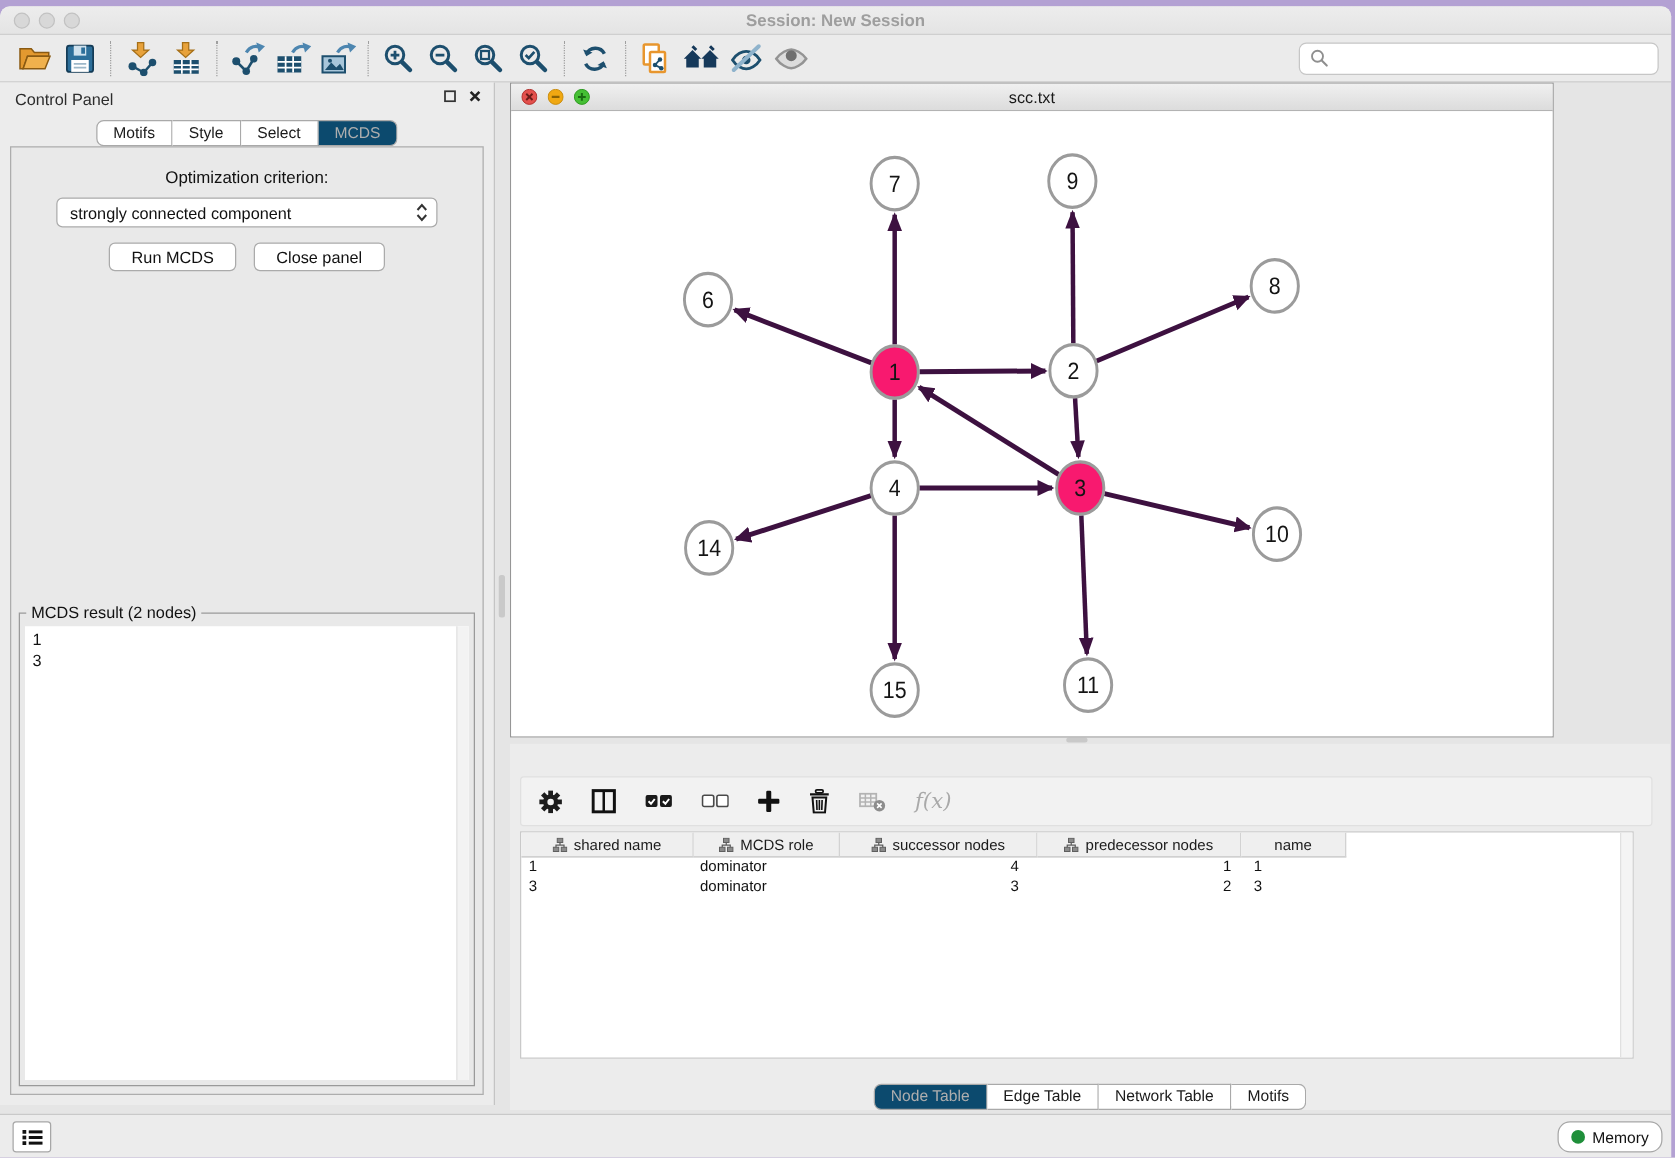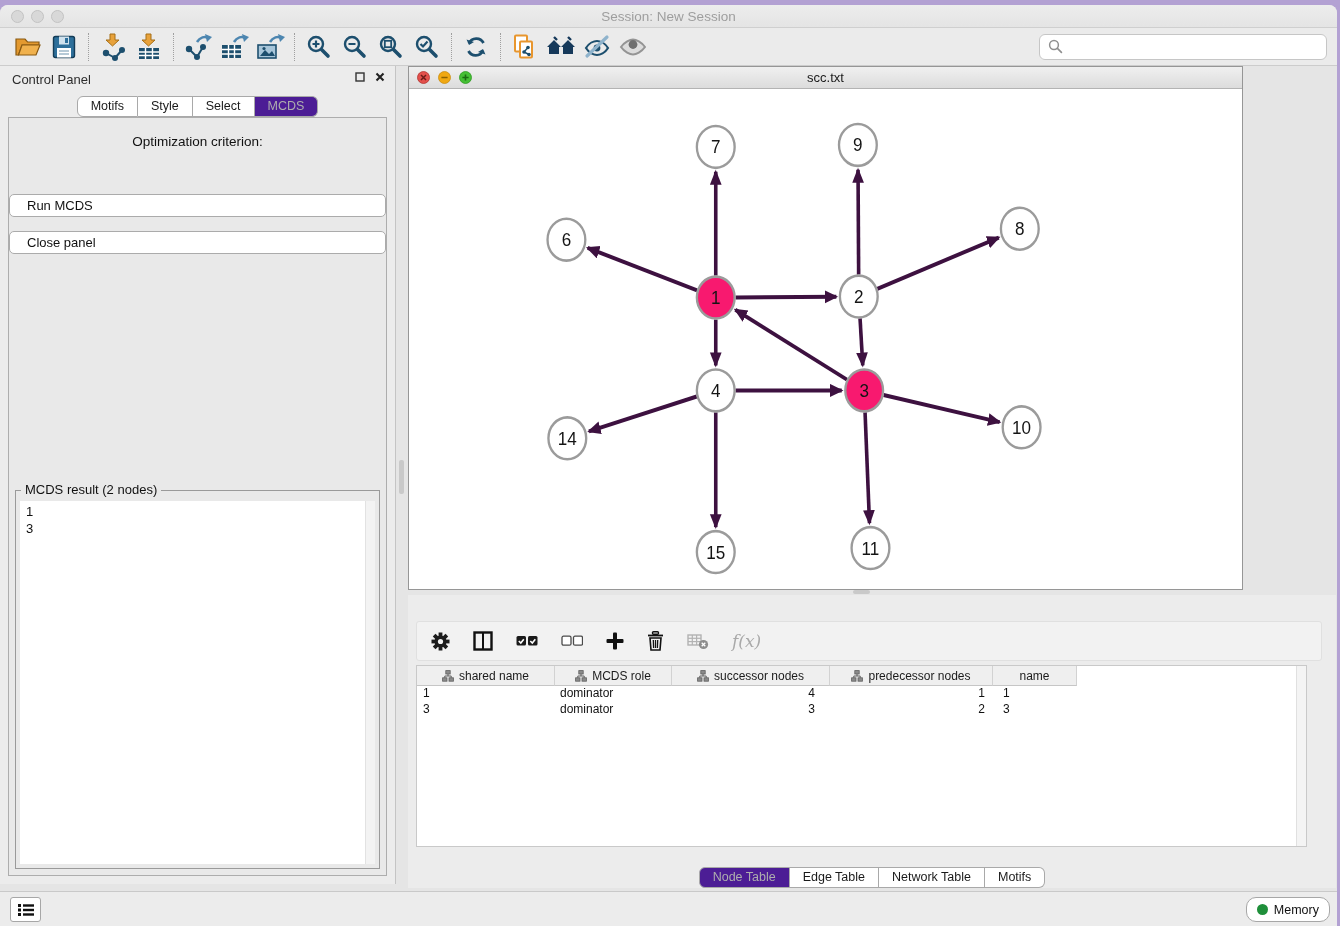--- a/index.html
+++ b/index.html
@@ -3,21 +3,21 @@
 <meta charset="utf-8">
 <style>
   * { margin:0; padding:0; box-sizing:border-box; }
   html,body { width:1340px; height:926px; overflow:hidden; }
   body { background:#b3a1d3; font-family:"Liberation Sans", sans-serif; position:relative; }
   .window { position:absolute; left:0; top:5px; width:1337px; height:921px;
             background:#e5e5e5; border-radius:8px 8px 0 0; overflow:hidden; }
 
   
   .titlebar { position:absolute; left:0; top:0; right:0; height:23px;
-              background:linear-gradient(#ededed,#e4e4e4); border-bottom:1px solid #cfcfcf; }
+              background:linear-gradient(#ededed,#e4e4e4); border-bottom:1px solid #cfcfcf;font-weight:bold; }
   .titlebar .traffic { position:absolute; left:11px; top:5px; display:flex; gap:7px; }
   .traffic .dot { width:13px; height:13px; border-radius:50%; background:#d8d8d8; border:1px solid #c2c2c2; }
   .titlebar .wtitle { position:absolute; left:0; right:0; top:4px; text-align:center;
                       font-size:13.5px; color:#9e9e9e; }
 
   
   .toolbar { position:absolute; left:0; top:23px; right:0; height:38px; background:#ebebeb;
              border-bottom:1px solid #cccccc; display:flex; align-items:center; padding:0 10px; }
   .tbtn { width:36px; height:32px; display:flex; align-items:center; justify-content:center; }
   .tsep { width:1px; height:28px; margin:0 6px; border-left:1px dotted #9f9f9f; }
@@ -30,30 +30,30 @@
                    background:#ececec; border-right:1px solid #c4c4c4; }
   .panel-header { position:relative; height:26px; }
   .panel-header .ptitle { position:absolute; left:12px; top:6px; font-size:13px; color:#2d2d2d; }
   .panel-header .picons { position:absolute; right:10px; top:6px; display:flex; gap:10px; align-items:center; }
   .seg-row { position:absolute; left:0; right:0; display:flex; justify-content:center; }
   .seg { display:flex; }
   .seg .tab { height:21px; line-height:19px; padding:0 13px; font-size:12.5px; background:#fff;
               border:1px solid #a9a9a9; border-left:none; color:#1a1a1a; white-space:nowrap; }
   .seg .tab:first-child { border-left:1px solid #a9a9a9; border-radius:6px 0 0 6px; }
   .seg .tab:last-child { border-radius:0 6px 6px 0; }
-  .seg .tab.active { background:#4c1d95; color:#aeaeae; }
+  .seg .tab.active { background:#0c4a6e; color:#aeaeae; }
   .cp-tabs { top:30px; }
   .content-box { position:absolute; left:8px; right:8px; top:51px; bottom:8px;
                  border:1px solid #adadad; background:#e9e9e9; }
   .opt-label { position:absolute; top:16px; left:0; right:0; text-align:center; font-size:13.5px; color:#111; }
   .dropdown { position:absolute; top:40px; left:36px; right:36px; height:24px; background:#fff;
               border:1px solid #ababab; border-radius:5px; display:flex; align-items:center;
               padding:0 6px 0 10px; font-size:13px; color:#111; }
   .dropdown .dd-label { flex:1; }
-  .btn-row { position:absolute; top:76px; left:0; right:0; display:flex; justify-content:center; gap:14px;flex-direction:column; }
+  .btn-row { position:absolute; top:76px; left:0; right:0; display:flex; justify-content:center; gap:14px; }
   .mac-btn { height:23px; padding:0 17px; background:#fff; border:1px solid #ababab; border-radius:5px;
              font-size:13px; color:#111; display:flex; align-items:center; }
   .result-field { position:absolute; left:6px; right:6px; top:372px; bottom:6px; border:1px solid #9a9a9a; }
   .result-legend { position:absolute; left:5px; top:-9px; background:#e9e9e9; padding:0 4px;
                    font-size:13px; color:#111; white-space:nowrap; }
   .result-area { position:absolute; left:4px; right:4px; top:10px; bottom:4px; background:#fff;
                  font-size:13px; color:#111; line-height:17px; padding:2px 6px; overflow:hidden; }
   .result-scroll { position:absolute; right:4px; top:10px; bottom:4px; width:10px; background:#f3f3f3;
                    border-left:1px solid #e2e2e2; }
 
@@ -281,20 +281,27 @@
         <div class="seg" id="cp-tabs">
           <div class="tab">Motifs</div>
           <div class="tab">Style</div>
           <div class="tab">Select</div>
           <div class="tab active">MCDS</div>
         </div>
       </div>
 
     <div class="content-box">
       <div class="opt-label">Optimization criterion:</div>
+      <div class="dropdown">
+        <span class="dd-label">strongly connected component</span>
+        <svg width="11" height="16" viewBox="0 0 11 16">
+            <path d="M2 6l3.5-4L9 6" fill="none" stroke="#333" stroke-width="1.6"></path>
+            <path d="M2 10l3.5 4L9 10" fill="none" stroke="#333" stroke-width="1.6"></path>
+          </svg>
+      </div>
       <div class="btn-row">
         <div class="mac-btn">Run MCDS</div>
         <div class="mac-btn">Close panel</div>
       </div>
       <div class="result-field">
         <span class="result-legend">MCDS result (2 nodes)</span>
         <div class="result-area" id="result-lines">
             <div>1</div>
             <div>3</div>
           </div>

